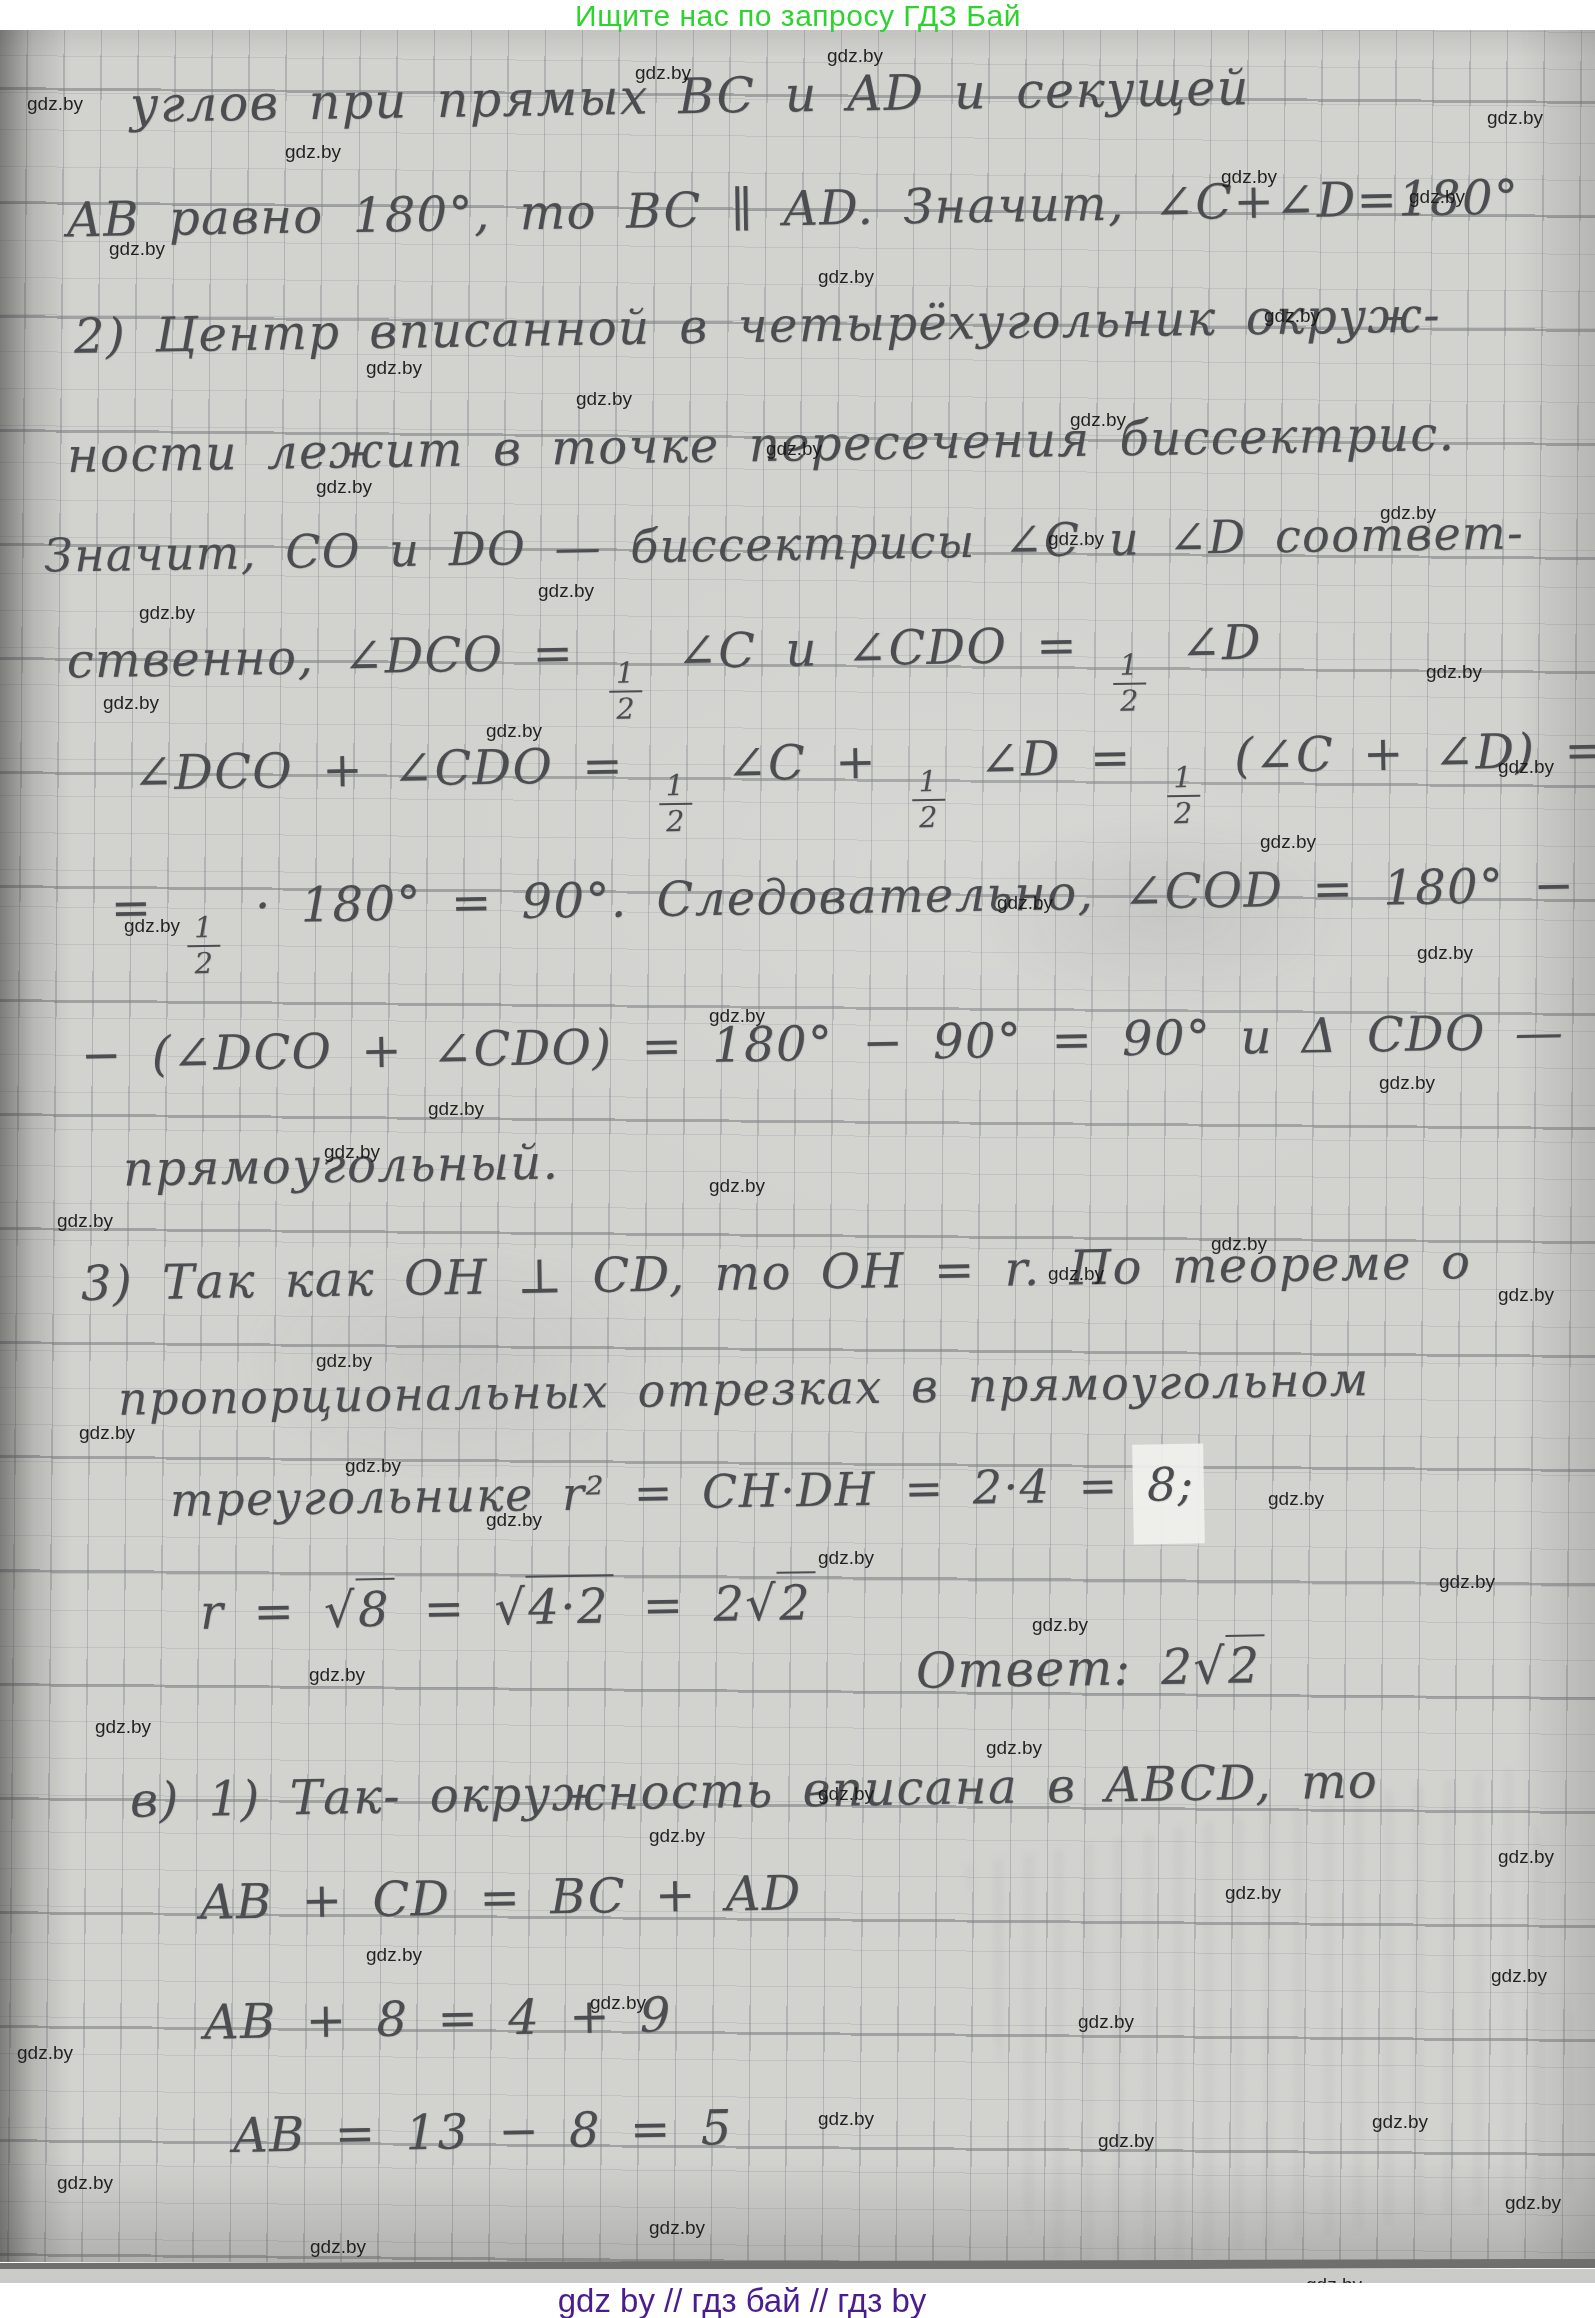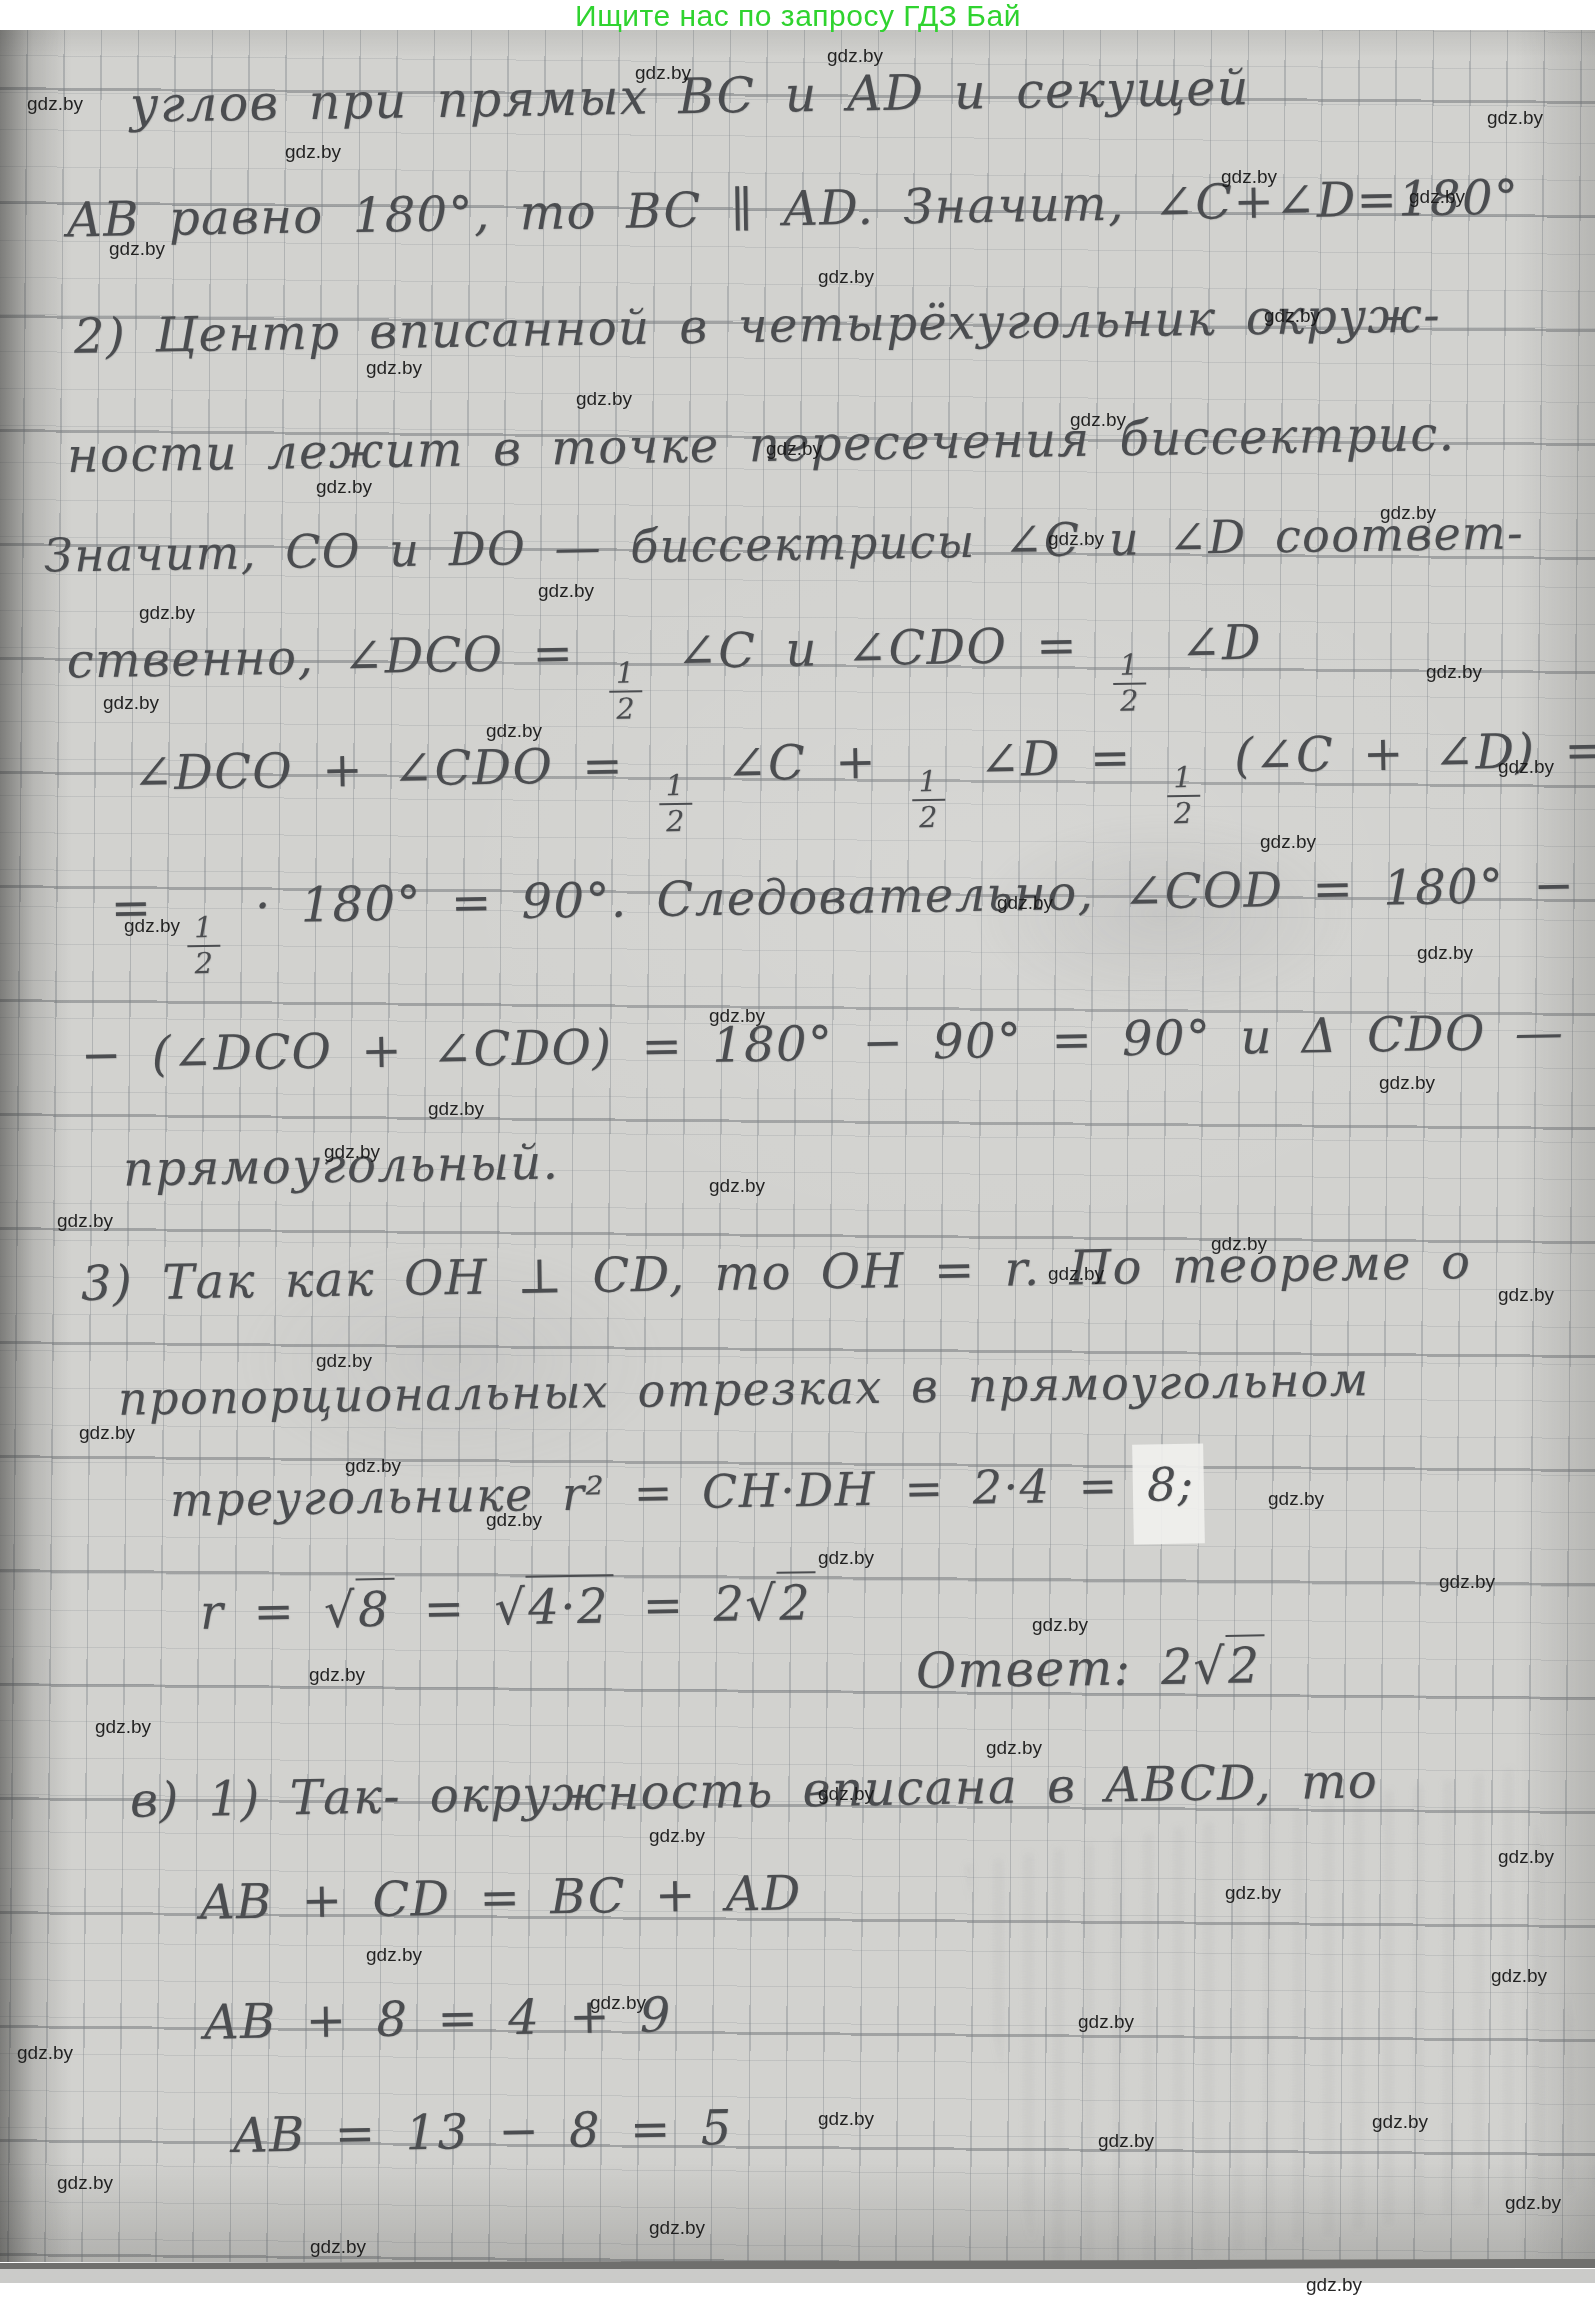--- a/index.html
+++ b/index.html
@@ -189,15 +189,18 @@
       <span class="wm" style="left: 57px; top: 2172px;">gdz.by</span>
       <span class="wm" style="left: 1505px; top: 2192px;">gdz.by</span>
       <span class="wm" style="left: 649px; top: 2217px;">gdz.by</span>
       <span class="wm" style="left: 310px; top: 2236px;">gdz.by</span>
       <span class="wm" style="left: 1306px; top: 2274px;">gdz.by</span>
     </div>
 
   <div class="edge-dark"></div>
   <div class="edge-mid"></div>
 
+  <div class="bottom-band">
+    <span class="footer">gdz by  //  гдз бай  //  гдз by</span>
+  </div>
 
 </div>
 
 
 </body></html>

